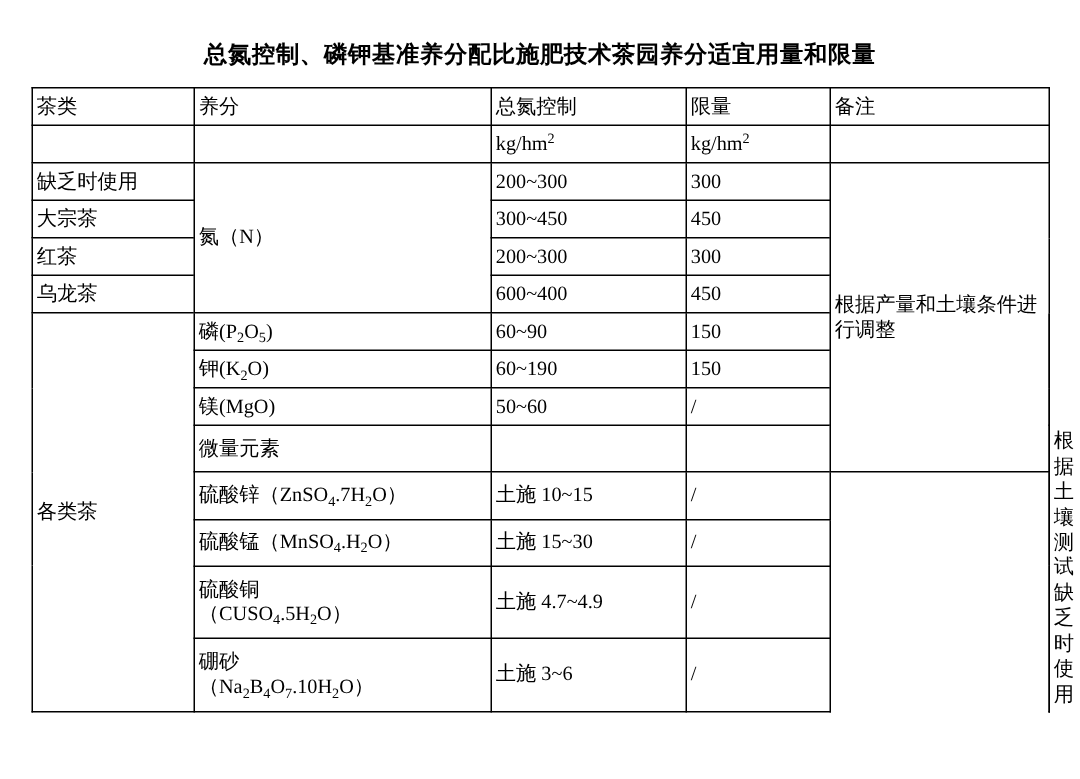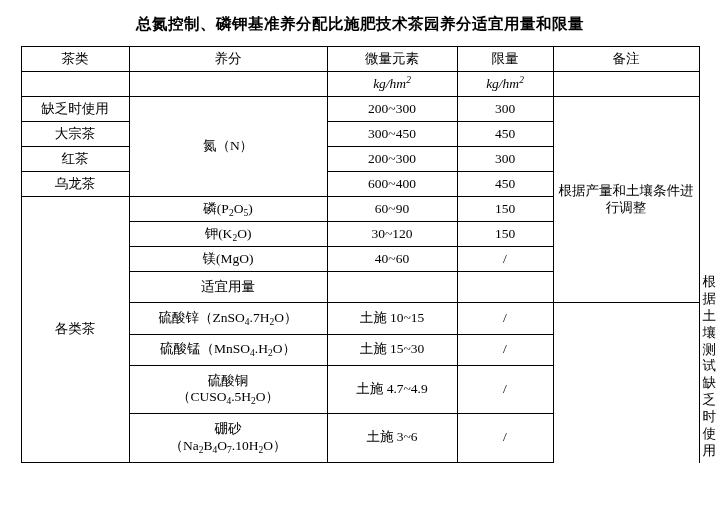--- a/index.html
+++ b/index.html
@@ -12,53 +12,52 @@
     height: 519px;
     font-family: "Liberation Serif", "DejaVu Serif", serif;
     color: #000000;
     overflow: hidden;
   }
   .page {
     width: 720px;
     height: 460px;
     position: relative;
     box-sizing: border-box;
-    padding: 0;
+    padding: 12px;
   }
   .doc-title {
     text-align: center;
     font-size: 15.5px;
     font-weight: bold;
     letter-spacing: 0.5px;
     padding-top: 14px;
     padding-bottom: 11px;
   }
   table.nutrient-table {
     border-collapse: collapse;
     margin: 0 auto;
     width: 678px;
     table-layout: fixed;
   }
   table.nutrient-table td {
     border: 1px solid #000000;
-    text-align: center;
     vertical-align: middle;
     font-size: 13.5px;
     line-height: 1.25;
     padding: 2px 3px;
     height: 25px;
     box-sizing: border-box;
   }
   .col-a { width: 108px; }
   .col-b { width: 198px; }
   .col-c { width: 130px; }
   .col-d { width: 96px; }
   .col-e { width: 146px; }
   .hdr { font-size: 13.5px; }
-  .unit { font-size: 13px; font-style: italic; }
+  .unit { font-size: 13px; }
   sub {
     font-size: 9.5px;
     vertical-align: baseline;
     position: relative;
     top: 3px;
   }
   sup {
     font-size: 9.5px;
     vertical-align: baseline;
     position: relative;
@@ -88,21 +87,21 @@
         <col class="col-b">
         <col class="col-c">
         <col class="col-d">
         <col class="col-e">
     </colgroup>
     <tbody>
 
       <tr>
         <td class="hdr">茶类</td>
         <td class="hdr">养分</td>
-        <td class="hdr">微量元素</td>
+        <td class="hdr">总氮控制</td>
         <td class="hdr">限量</td>
         <td class="hdr">备注</td>
       </tr>
 
       <tr>
         <td></td>
         <td></td>
         <td class="unit"><span>kg/hm</span><sup>2</sup></td>
         <td class="unit"><span>kg/hm</span><sup>2</sup></td>
         <td></td>
@@ -133,30 +132,30 @@
 
       <tr>
         <td rowspan="8">各类茶</td>
         <td class="nowrap"><span>磷</span><span>(P</span><sub>2</sub><span>O</span><sub>5</sub><span>)</span></td>
         <td>60~90</td>
         <td>150</td>
         <td rowspan="3" style="border-top:none; border-bottom:none;"></td>
       </tr>
       <tr>
         <td class="nowrap"><span>钾</span><span>(K</span><sub>2</sub><span>O</span><span>)</span></td>
-        <td>30~120</td>
+        <td>60~190</td>
         <td>150</td>
       </tr>
       <tr>
         <td class="nowrap"><span>镁</span><span>(MgO)</span></td>
-        <td>40~60</td>
+        <td>50~60</td>
         <td>/</td>
       </tr>
       <tr>
-        <td>适宜用量</td>
+        <td>微量元素</td>
         <td></td>
         <td></td>
         <td rowspan="5" class="note-cell">根据土壤测试，缺乏时使用</td>
       </tr>
       <tr>
         <td class="nowrap"><span>硫酸锌</span><span>（ZnSO</span><sub>4</sub><span>.7H</span><sub>2</sub><span>O）</span></td>
         <td>土施 10~15</td>
         <td>/</td>
       </tr>
       <tr>

